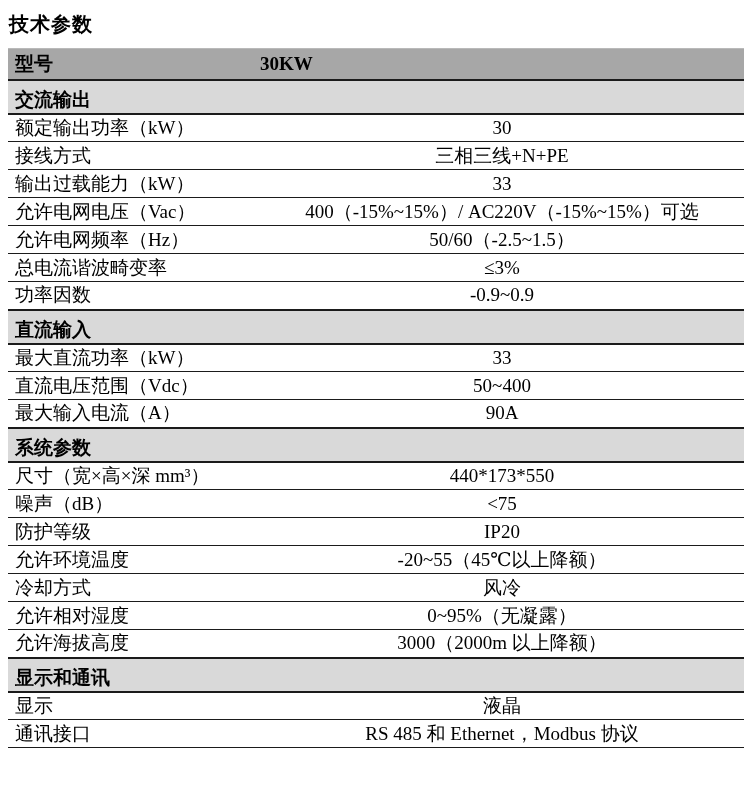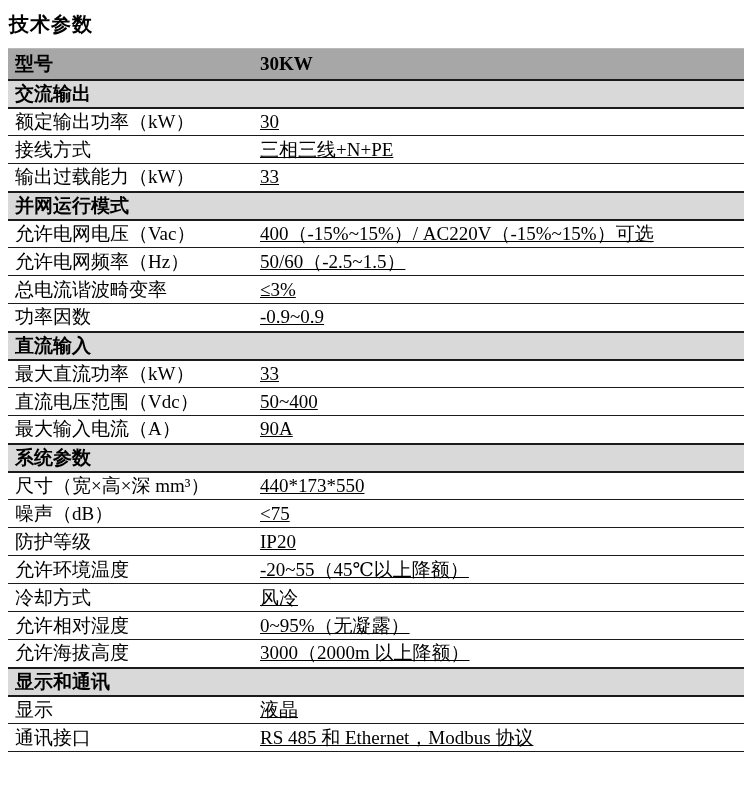--- a/index.html
+++ b/index.html
@@ -42,35 +42,35 @@
     padding:0;
     vertical-align:middle;
   }
   thead th.label{text-align:left;padding-left:7px;margin-top:33px;}
   thead th.value{text-align:left;}
   tr.section-row td{
     background:var(--section-bg);
     font-size:19px;
     font-weight:bold;
     height:26px;
-    padding:0 0 0 7px;
+    padding:6px 0 0 7px;
     text-align:left;
     vertical-align:middle;
     border-top:2px solid var(--border);
     border-bottom:2px solid var(--border);
   }
   tr.data-row td{
     font-size:19px;
     height:28px;
     padding:0;
     vertical-align:middle;
     border-bottom:1.5px solid var(--border);
   }
   tr.data-row td.label{text-align:left;padding-left:7px;}
-  tr.data-row td.value{text-align:left;text-decoration:underline;}
+  tr.data-row td.value{text-align:center;}
 </style>
 </head>
 <body>
 
 <main>
   <h1 class="page-title">技术参数</h1>
 
   <table class="spec-table">
     <colgroup>
       <col class="c-label">
@@ -90,23 +90,20 @@
           <td class="label">额定输出功率（kW）</td>
           <td class="value">30</td>
         </tr>
         <tr class="data-row">
           <td class="label">接线方式</td>
           <td class="value">三相三线+N+PE</td>
         </tr>
         <tr class="data-row">
           <td class="label">输出过载能力（kW）</td>
           <td class="value">33</td>
-        </tr>
-        <tr class="section-row">
-          <td colspan="2">并网运行模式</td>
         </tr>
         <tr class="data-row">
           <td class="label">允许电网电压（Vac）</td>
           <td class="value">400（-15%~15%）/ AC220V（-15%~15%）可选</td>
         </tr>
         <tr class="data-row">
           <td class="label">允许电网频率（Hz）</td>
           <td class="value">50/60（-2.5~1.5）</td>
         </tr>
         <tr class="data-row">

